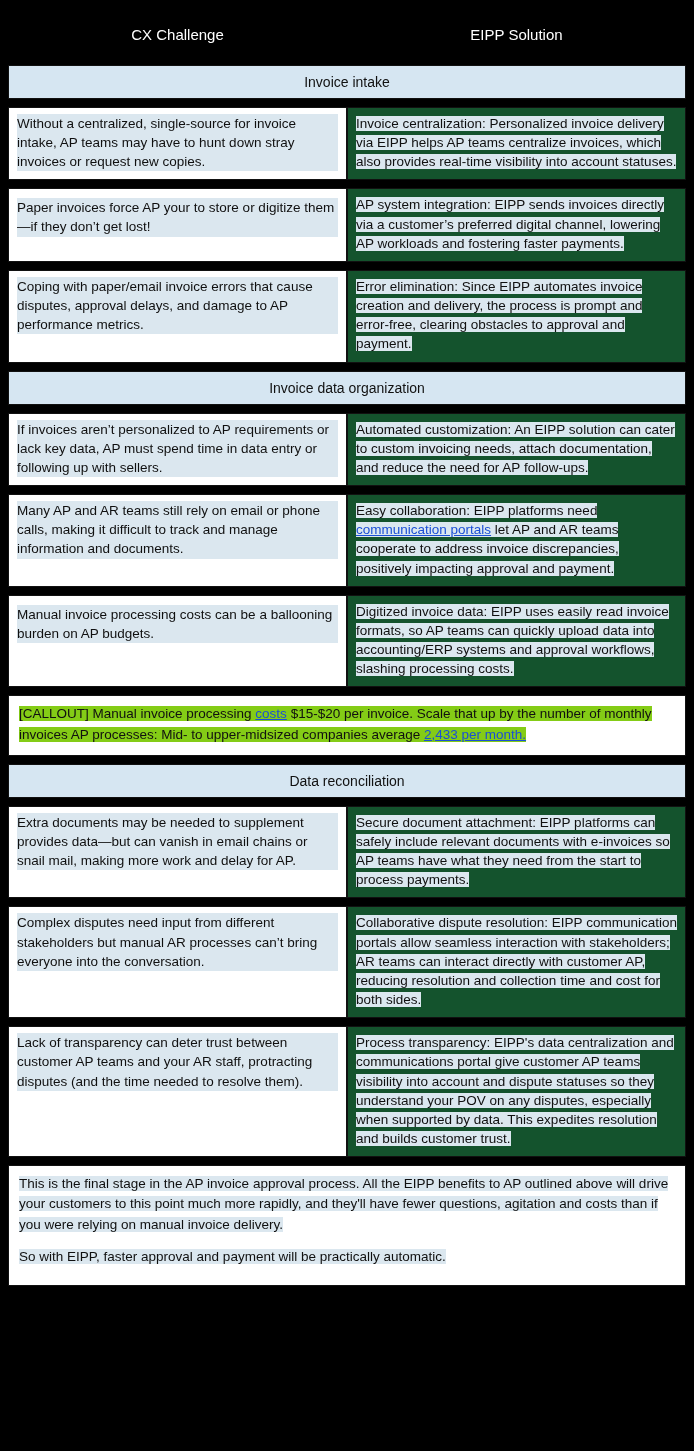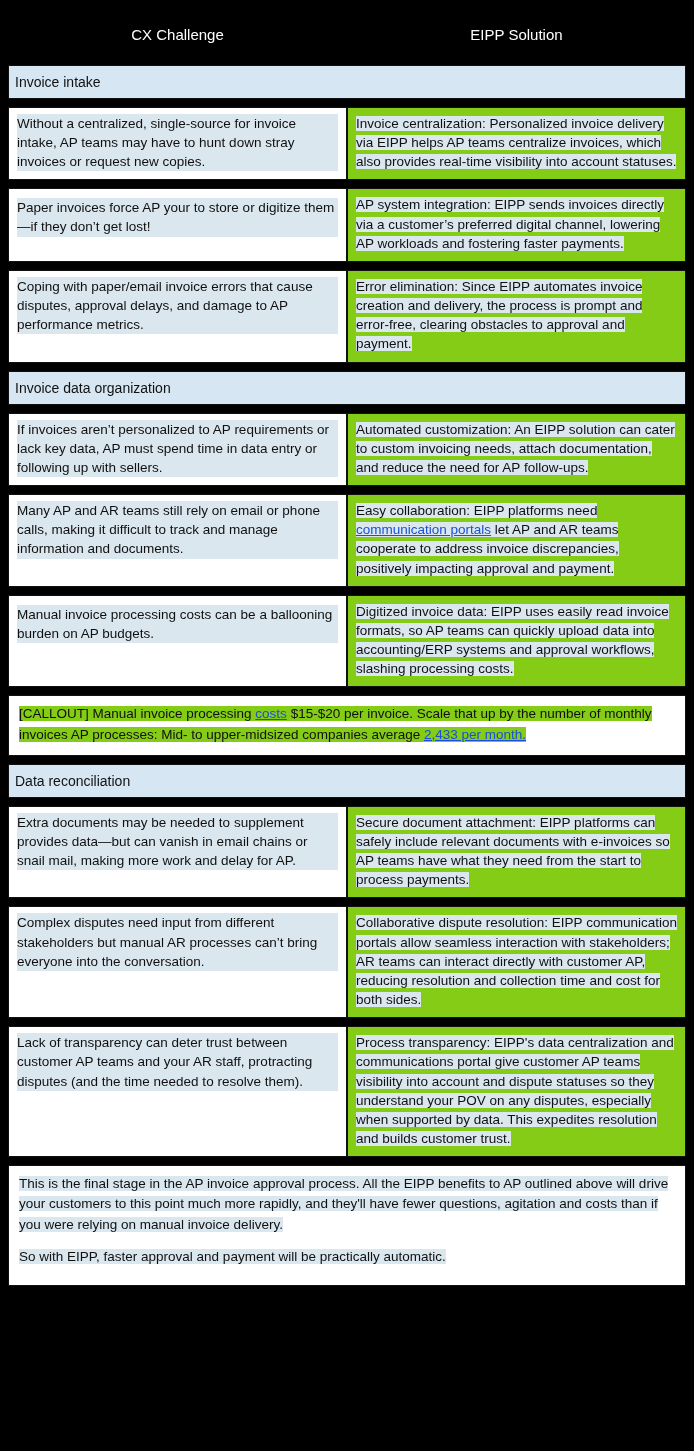--- a/index.html
+++ b/index.html
@@ -32,34 +32,35 @@
     color: #ffffff;
     font-weight: normal;
     font-size: 15px;
     text-align: center;
     padding: 8px 6px 14px 6px;
     border: none;
   }
   .section-row td {
     background: #d6e6f2;
     border: 1px solid #111111;
+    text-align: center;
     font-size: 14px;
     padding: 8px 6px;
     color: #111111;
   }
   .pair-row td {
     vertical-align: top;
     border: 1px solid #111111;
     padding: 0;
   }
   td.challenge {
     background: #ffffff;
   }
   td.solution {
-    background: #84cc16;
+    background: #14532d;
   }
   .cellpad {
     padding: 6px 8px 8px 8px;
   }
   td.challenge .cellpad {
     display: flex;
     align-items: center;
     min-height: 44px;
   }
   .txt {

